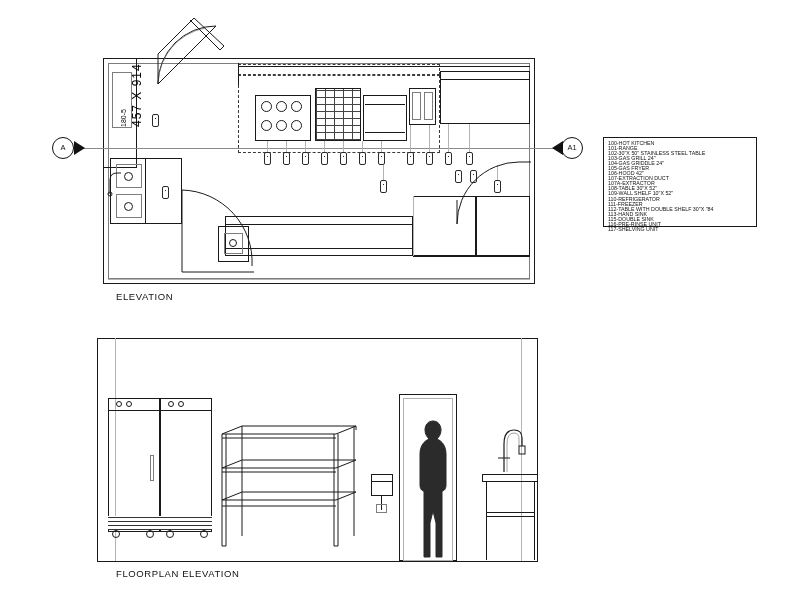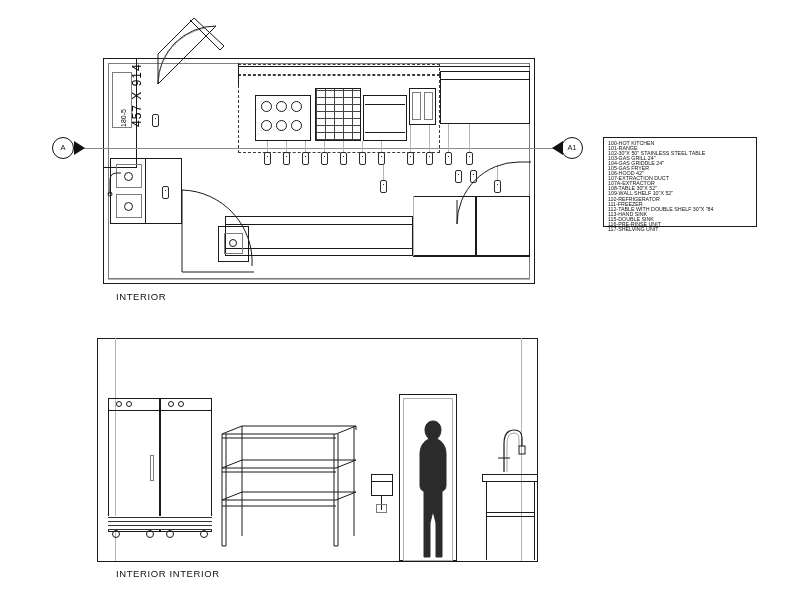--- a/index.html
+++ b/index.html
@@ -278,21 +278,21 @@
     <svg style="left:455px; top:160px; width:78px; height:66px;" viewBox="0 0 78 66">
       <path d="M2 64 A62 62 0 0 1 64 2" fill="none" stroke="#1a1a1a" stroke-width="1"></path>
       <line x1="64" y1="2" x2="76" y2="2" stroke="#1a1a1a" stroke-width="1"></line>
       <line x1="2" y1="64" x2="2" y2="40" stroke="#1a1a1a" stroke-width="1"></line>
     </svg>
 
     <div class="ln v1" style="left:238px; top:63px; height:22px;"></div>
     <div class="ln v1 lite" style="left:413px; top:196px; height:60px;"></div>
     <div class="ln h1 lite" style="left:108px; top:279px; width:422px;"></div>
 
-    <div class="lbl-big" style="left:116px; top:291px;">INTERIOR</div>
+    <div class="lbl-big" style="left:116px; top:291px;">ELEVATION</div>
   </div>
 
   <div id="legend">
     <div class="li">100-HOT KITCHEN</div>
     <div class="li">101-RANGE</div>
     <div class="li">102-30"X 50" STAINLESS STEEL TABLE</div>
     <div class="li">103-GAS GRILL 24"</div>
     <div class="li">104-GAS GRIDDLE 24"</div>
     <div class="li">105-GAS FRYER</div>
     <div class="li">106-HOOD 42"</div>
@@ -388,16 +388,16 @@
       <path d="M21 48 L21 20 Q21 9 28 9 Q33 9 33 15 L33 22" fill="none" stroke="#8a8a8a" stroke-width="0.8"></path>
       <rect x="33" y="22" width="6" height="8" fill="none" stroke="#1a1a1a" stroke-width="1"></rect>
       <line x1="12" y1="34" x2="24" y2="34" stroke="#1a1a1a" stroke-width="1"></line>
     </svg>
     <div class="box" style="left:482px; top:474px; width:56px; height:8px;"></div>
     <div class="ln v1" style="left:486px; top:482px; height:78px;"></div>
     <div class="ln v1" style="left:534px; top:482px; height:78px;"></div>
     <div class="ln h1" style="left:486px; top:512px; width:48px;"></div>
     <div class="ln h1" style="left:486px; top:516px; width:48px;"></div>
 
-    <div class="lbl-big" style="left:116px; top:568px;">INTERIOR INTERIOR</div>
+    <div class="lbl-big" style="left:116px; top:568px;">FLOORPLAN ELEVATION</div>
   </div>
 
 </div>
 
 </body></html>

